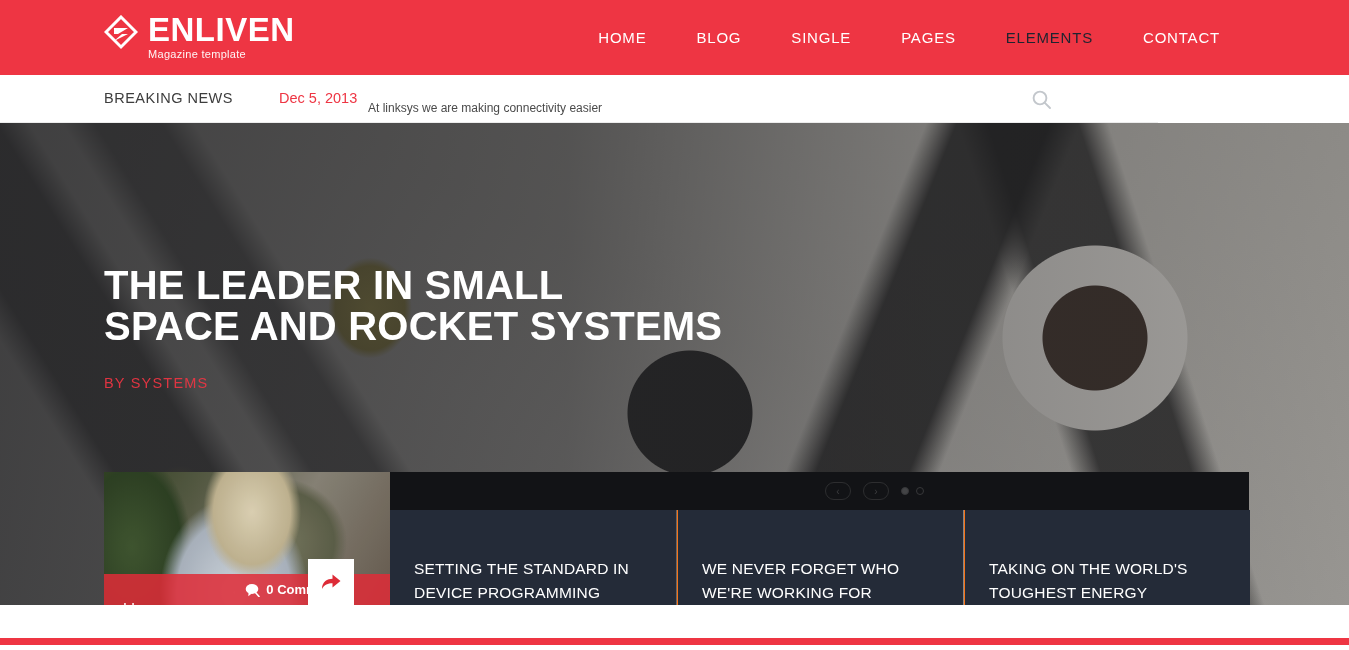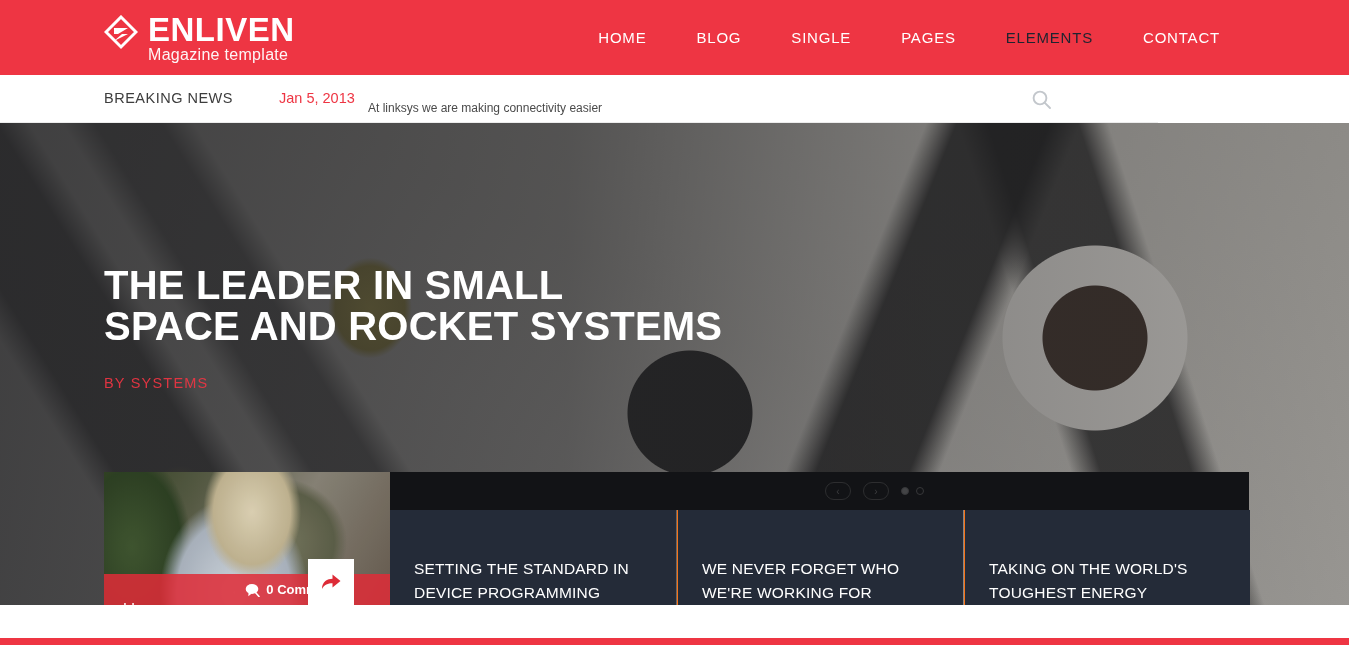--- a/index.html
+++ b/index.html
@@ -22,21 +22,21 @@
     position:absolute; left:104px; top:12px;
     display:flex; align-items:center; gap:10px;
   }
   .logo-mark { width:34px; height:44px; display:block; }
   .logo-text { display:flex; flex-direction:column; }
   .logo-name {
     font-size:33px; font-weight:bold; color:#ffffff;
     letter-spacing:0.5px; line-height:36px;
   }
   .logo-sub {
-    font-size:16px; color:#ffffff; line-height:15px;
+    font-size:11px; color:#ffffff; line-height:15px;
     letter-spacing:0.3px; margin-top:-1px; opacity:0.95;
   }
   .nav {
     position:absolute; right:104px; top:0; height:75px;
     display:flex; align-items:center; gap:0;
   }
   .nav-item {
     color:#ffffff; font-size:15px; letter-spacing:0.8px;
     padding:0 25px; line-height:75px; cursor:pointer;
     white-space:nowrap;
@@ -220,21 +220,21 @@
     <a class="nav-item">BLOG</a>
     <a class="nav-item">SINGLE</a>
     <a class="nav-item">PAGES</a>
     <a class="nav-item active">ELEMENTS</a>
     <a class="nav-item">CONTACT</a>
   </nav>
 </div>
 
 <div class="breaking">
   <div class="breaking-label">BREAKING NEWS</div>
-  <div class="breaking-date">Jan 5, 2013</div>
+  <div class="breaking-date">Dec 5, 2013</div>
   <div class="breaking-text">At linksys we are making connectivity easier</div>
   <div class="search-btn">
     <svg viewBox="0 0 22 22">
       <circle cx="9" cy="9" r="6.4" fill="none" stroke="#c3c7cc" stroke-width="1.9"></circle>
       <line x1="13.6" y1="13.6" x2="19" y2="19" stroke="#c3c7cc" stroke-width="1.9" stroke-linecap="round"></line>
     </svg>
   </div>
 </div>
 
 <div class="hero">

